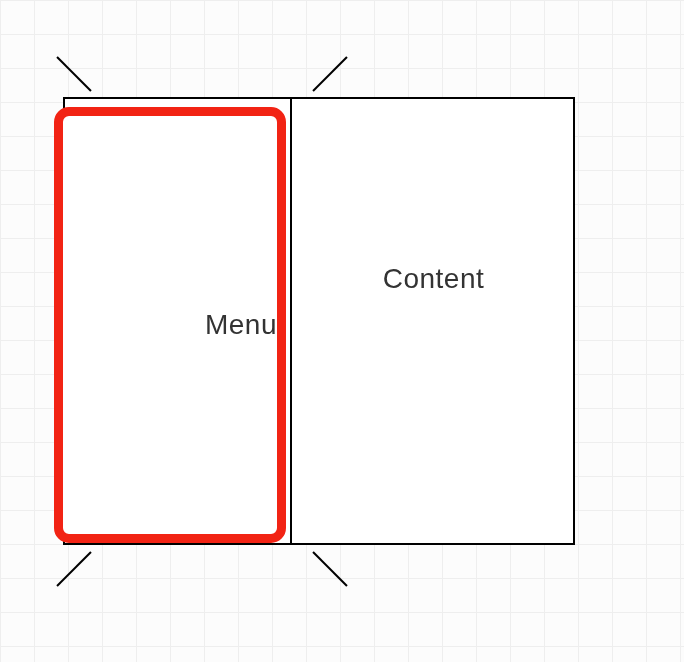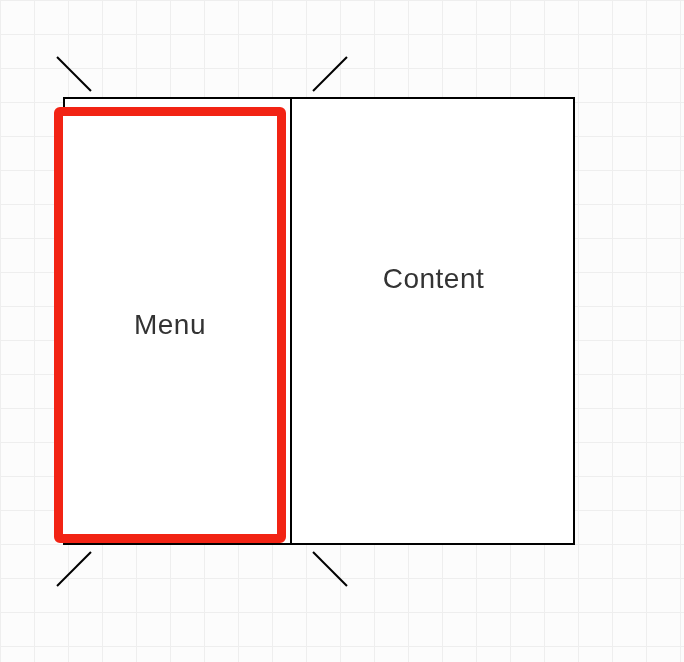--- a/index.html
+++ b/index.html
@@ -52,25 +52,25 @@
     .tick-bl { left: 50px;  top: 568px; transform: rotate(-45deg); }
     .tick-br { left: 306px; top: 568px; transform: rotate(45deg); }
     
     .menu-panel {
       position: absolute;
       left: 54px;
       top: 107px;
       width: 232px;
       height: 436px;
       border: 9px solid #f22314;
-      border-radius: 6px;
+      border-radius: 15px;
       background: #fff;
       display: flex;
       align-items: center;
-      justify-content: center;
+      justify-content: flex-end;
       z-index: 3;
     }
     
     .divider {
       position: absolute;
       left: 290px;
       top: 97px;
       width: 2px;
       height: 448px;
       background: #000;

